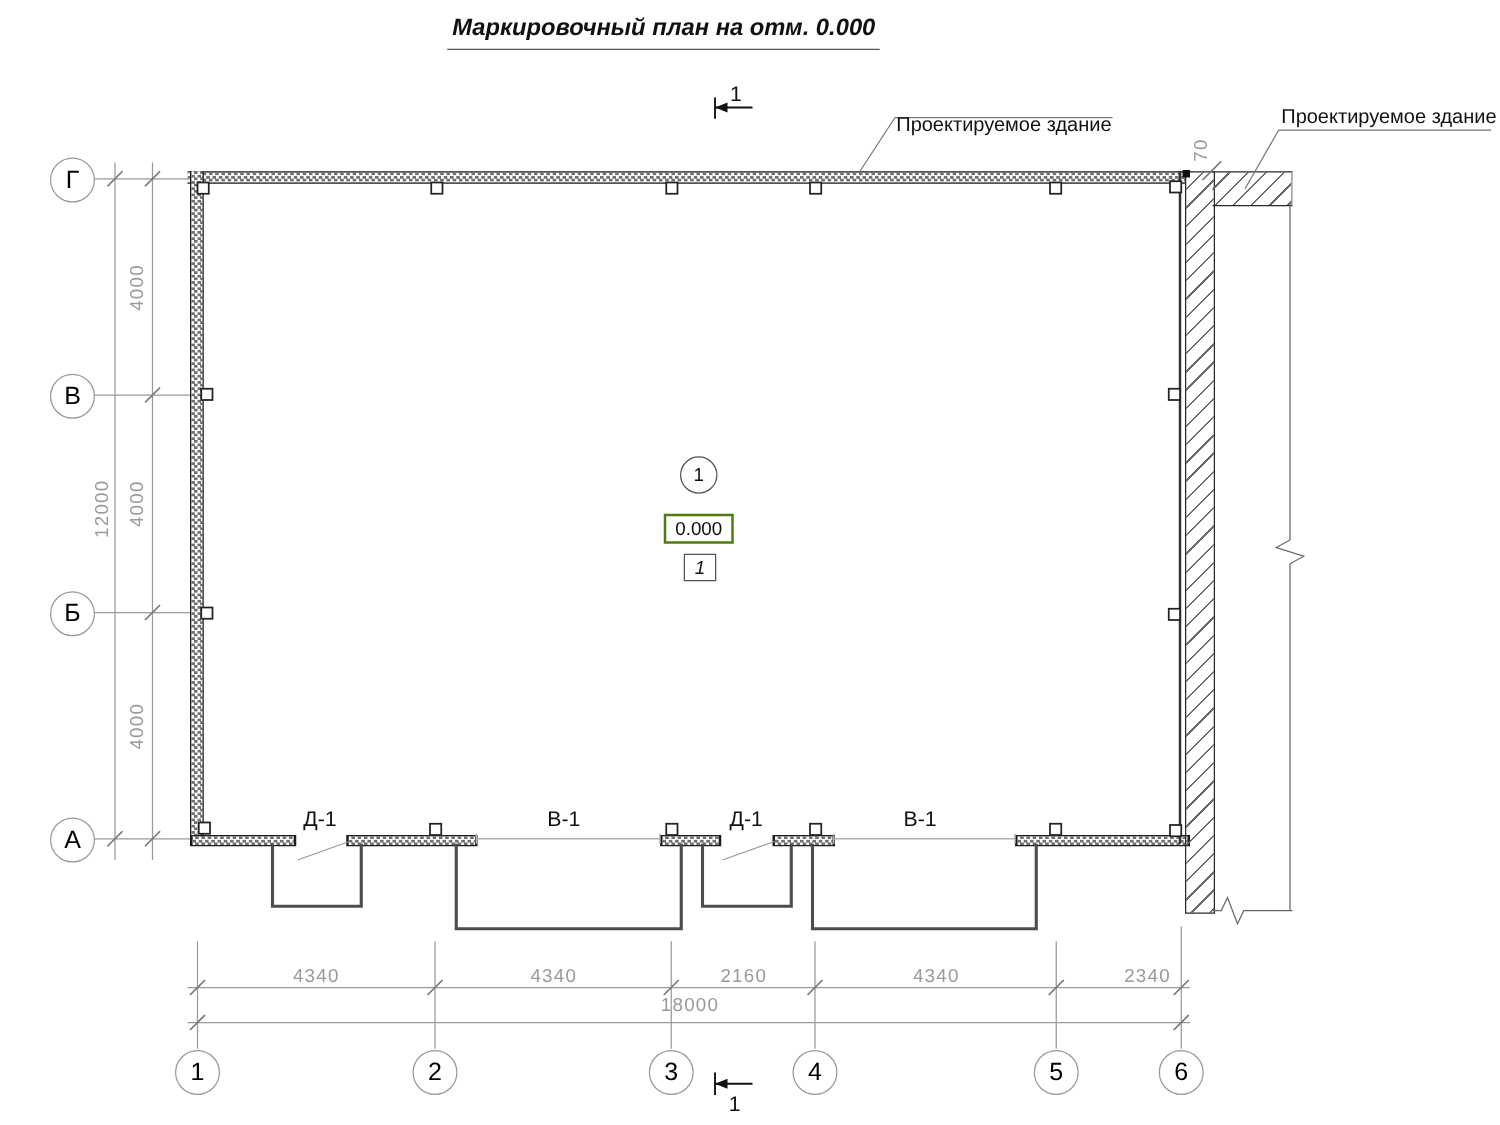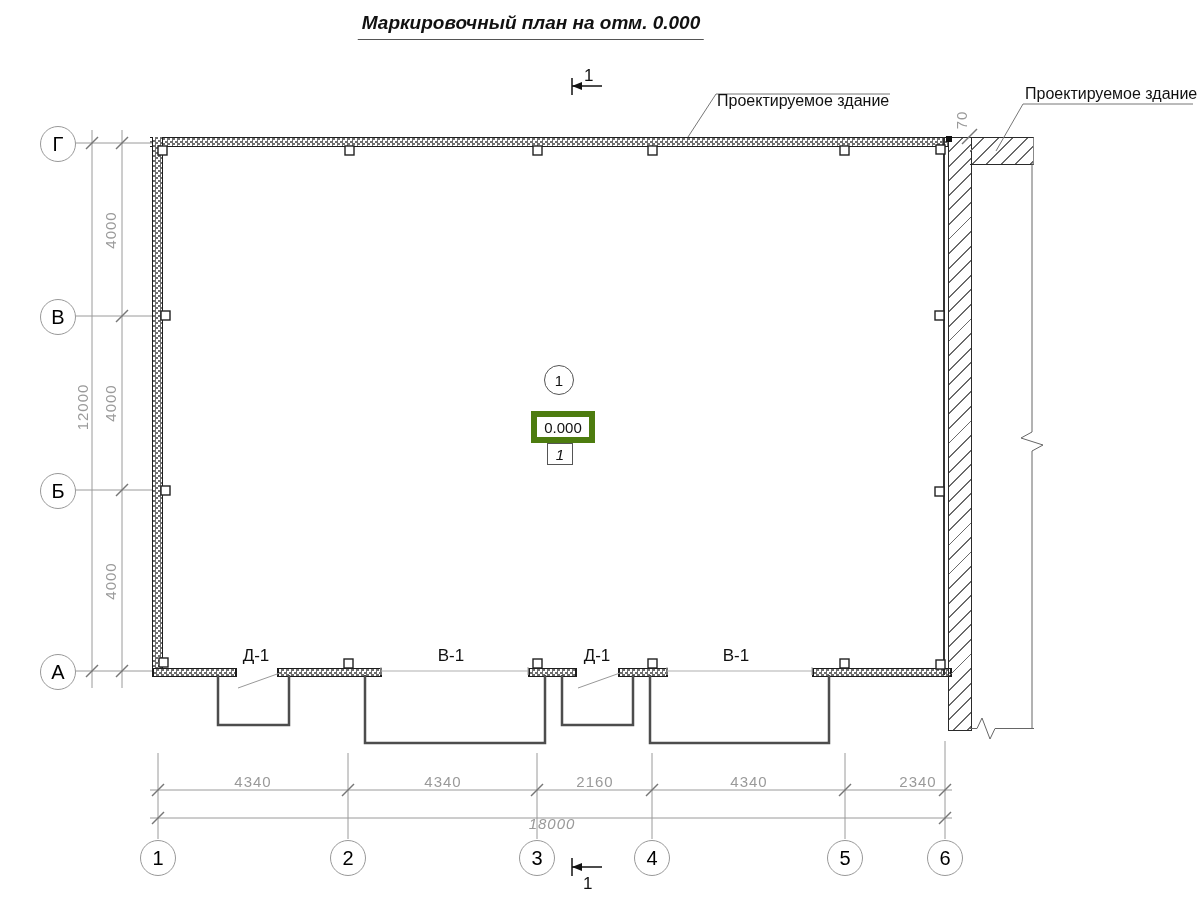--- a/index.html
+++ b/index.html
@@ -43,21 +43,21 @@
     background-image:repeating-linear-gradient(135deg, transparent 0 9px, #6a6a6a 9px 10.3px);
   }
   .exist-strip{border:1.5px solid #2a2a2a;}
   .exist-flange{border-top:1.5px solid #2a2a2a;border-bottom:1.5px solid #2a2a2a;border-right:1px solid #888;}
   
   .node-circle{
     width:28px;height:28px;border:1px solid #555;border-radius:50%;background:#fff;
     display:flex;align-items:center;justify-content:center;font-size:15px;
   }
   .level-box{
-    border:6px solid #4d7c0f;background:#fff;display:flex;align-items:center;justify-content:center;
+    border:2px solid #4d7c0f;background:#fff;display:flex;align-items:center;justify-content:center;
     font-size:15px;
   }
   .room-box{
     border:1px solid #555;background:#fff;display:flex;align-items:center;justify-content:center;
     font-size:15px;font-style:italic;
   }
   svg{position:absolute;left:0;top:0;}
 </style>
 </head>
 <body>
@@ -234,21 +234,21 @@
   <div class="abs dim vert" style="left:110px;top:403px;">4000</div>
   <div class="abs dim vert" style="left:110px;top:581px;">4000</div>
   <div class="abs dim vert" style="left:82px;top:407px;">12000</div>
   <div class="abs dim vert" style="left:961px;top:120px;">70</div>
 
   <div class="abs dim" style="left:253px;top:781px;">4340</div>
   <div class="abs dim" style="left:443px;top:781px;">4340</div>
   <div class="abs dim" style="left:595px;top:781px;">2160</div>
   <div class="abs dim" style="left:749px;top:781px;">4340</div>
   <div class="abs dim" style="left:895px;top:781px;margin-left:23px;">2340</div>
-  <div class="abs dim" style="left:552px;top:823px;font-style:italic;">18000</div>
+  <div class="abs dim" style="left:552px;top:804px;">18000</div>
 
   <div class="abs opening-label" style="left:256px;top:646px;">Д-1</div>
   <div class="abs opening-label" style="left:451px;top:646px;">В-1</div>
   <div class="abs opening-label" style="left:597px;top:646px;">Д-1</div>
   <div class="abs opening-label" style="left:736px;top:646px;">В-1</div>
 
   <div class="abs node-circle" style="left:544px;top:365px;">
     <span>1</span>
   </div>
   <div class="abs level-box" style="left:531px;top:411px;width:52px;height:20px;">

